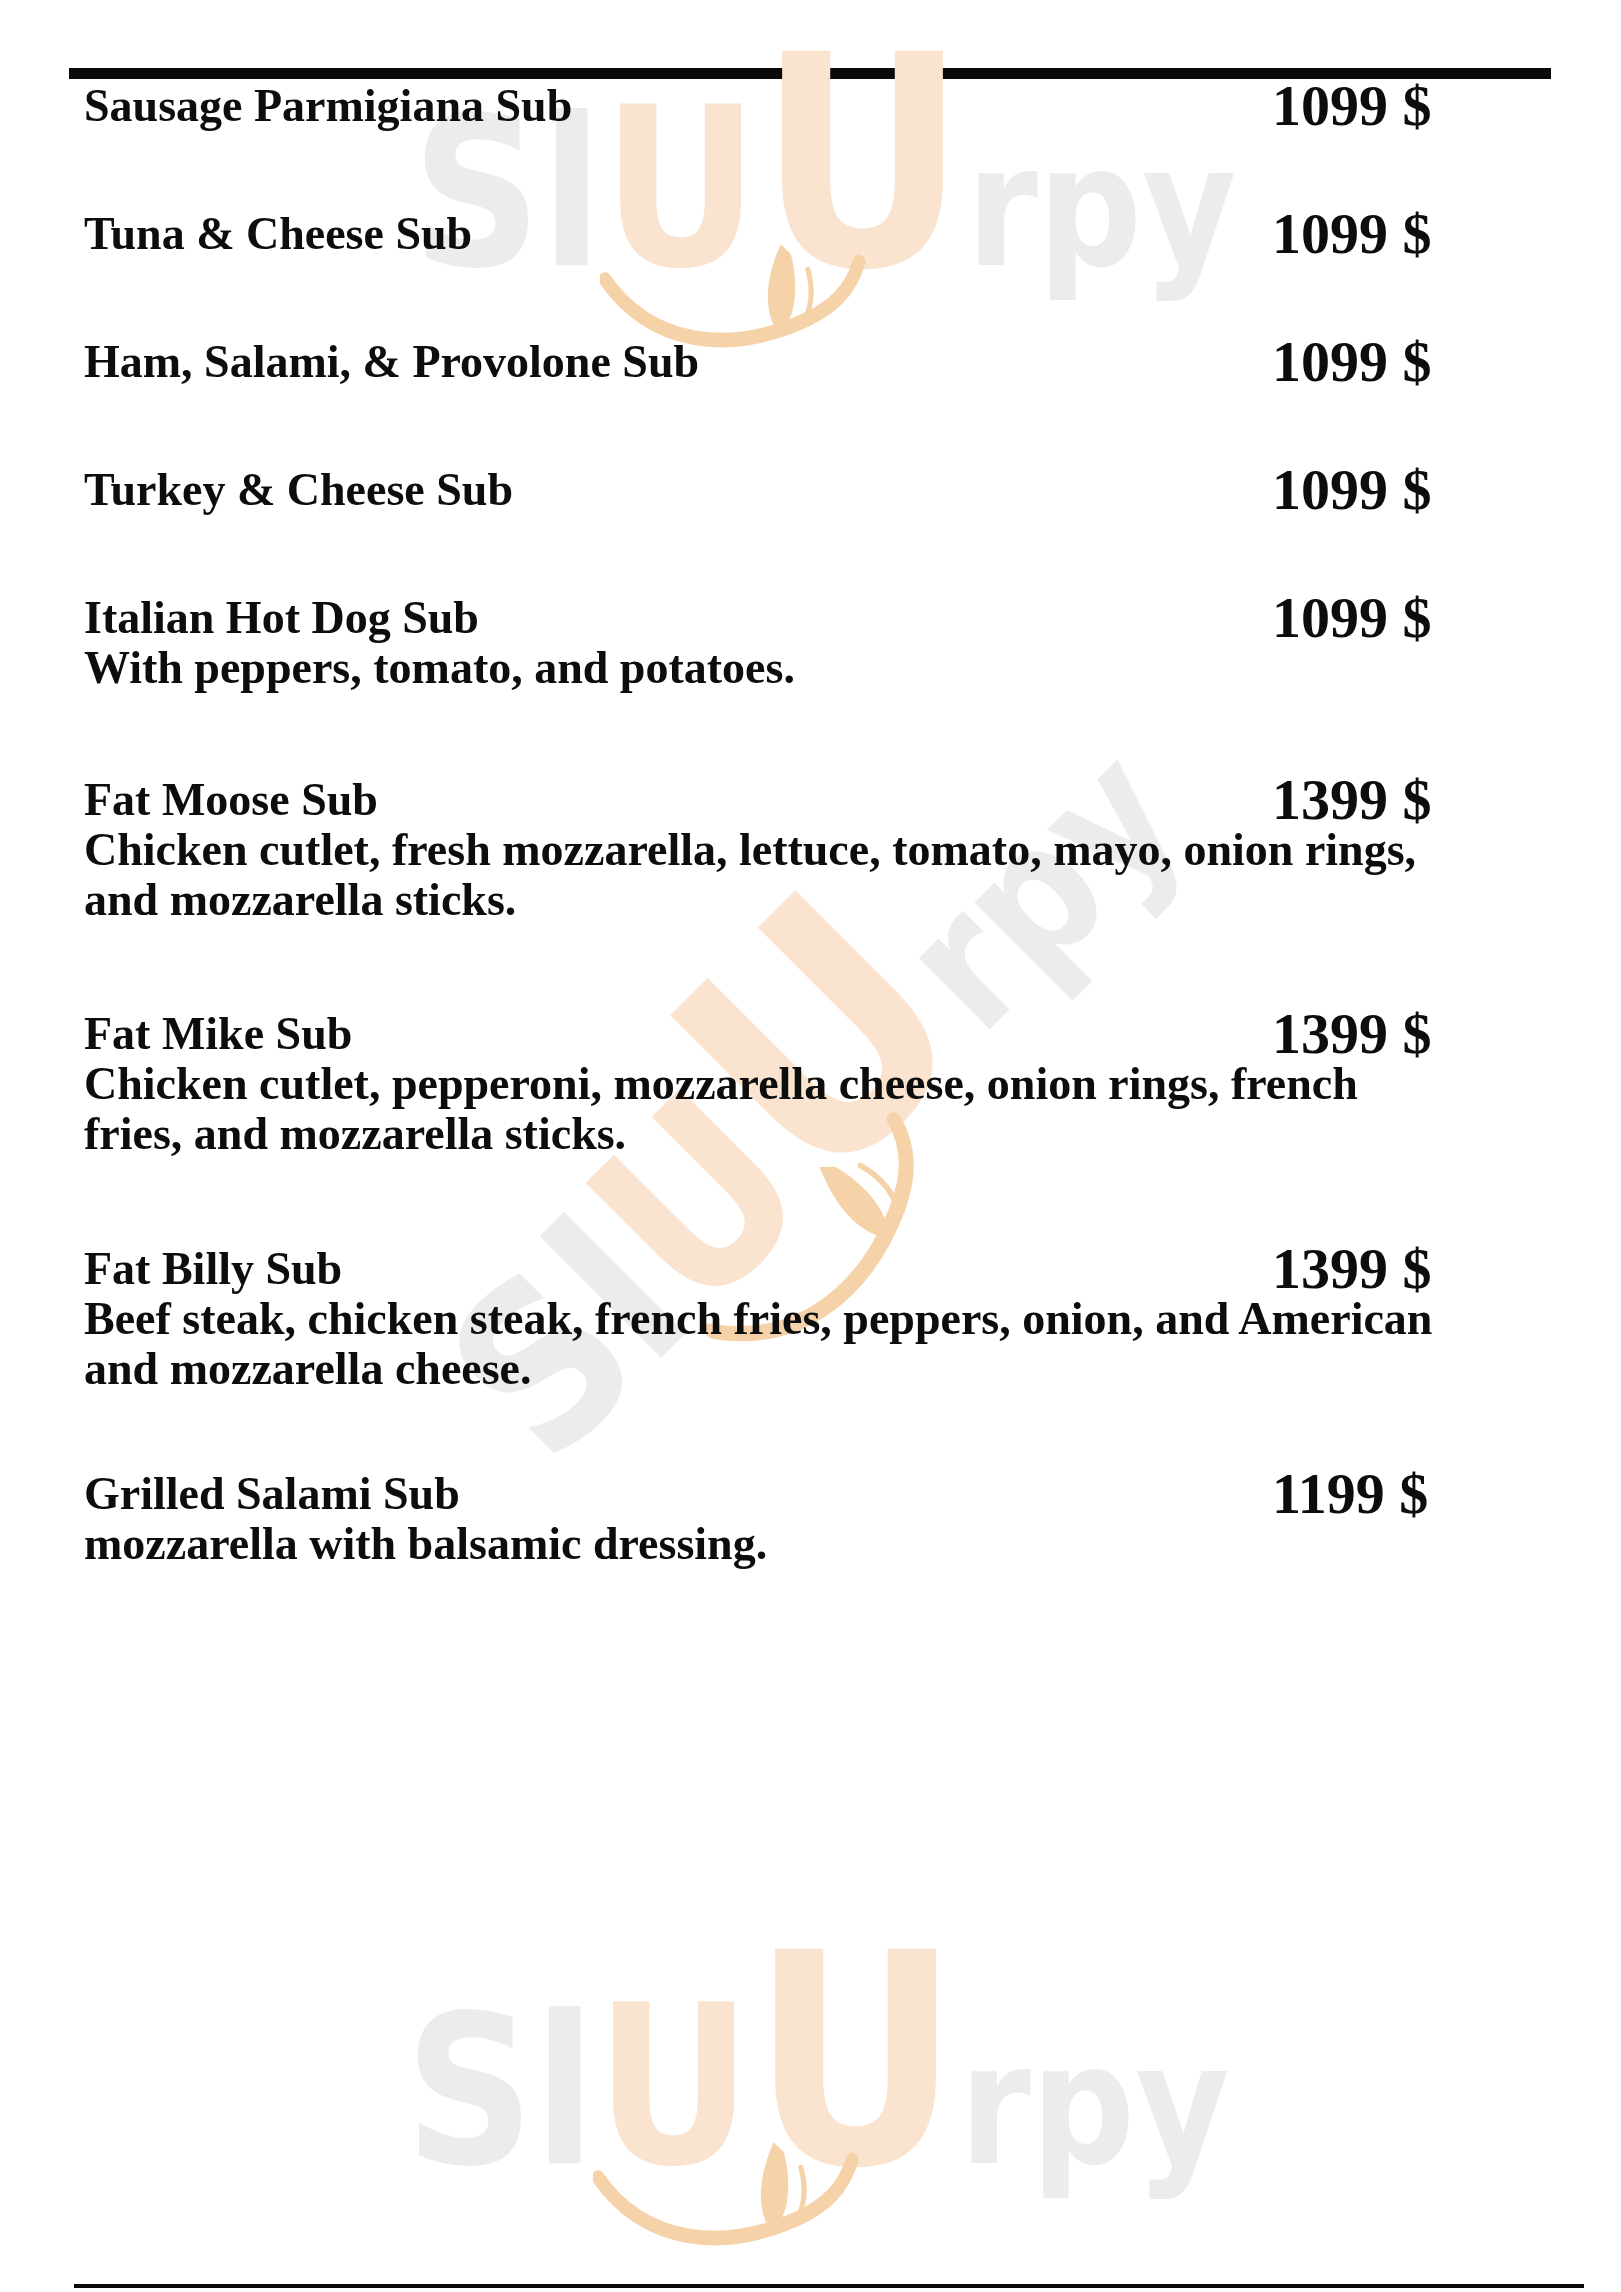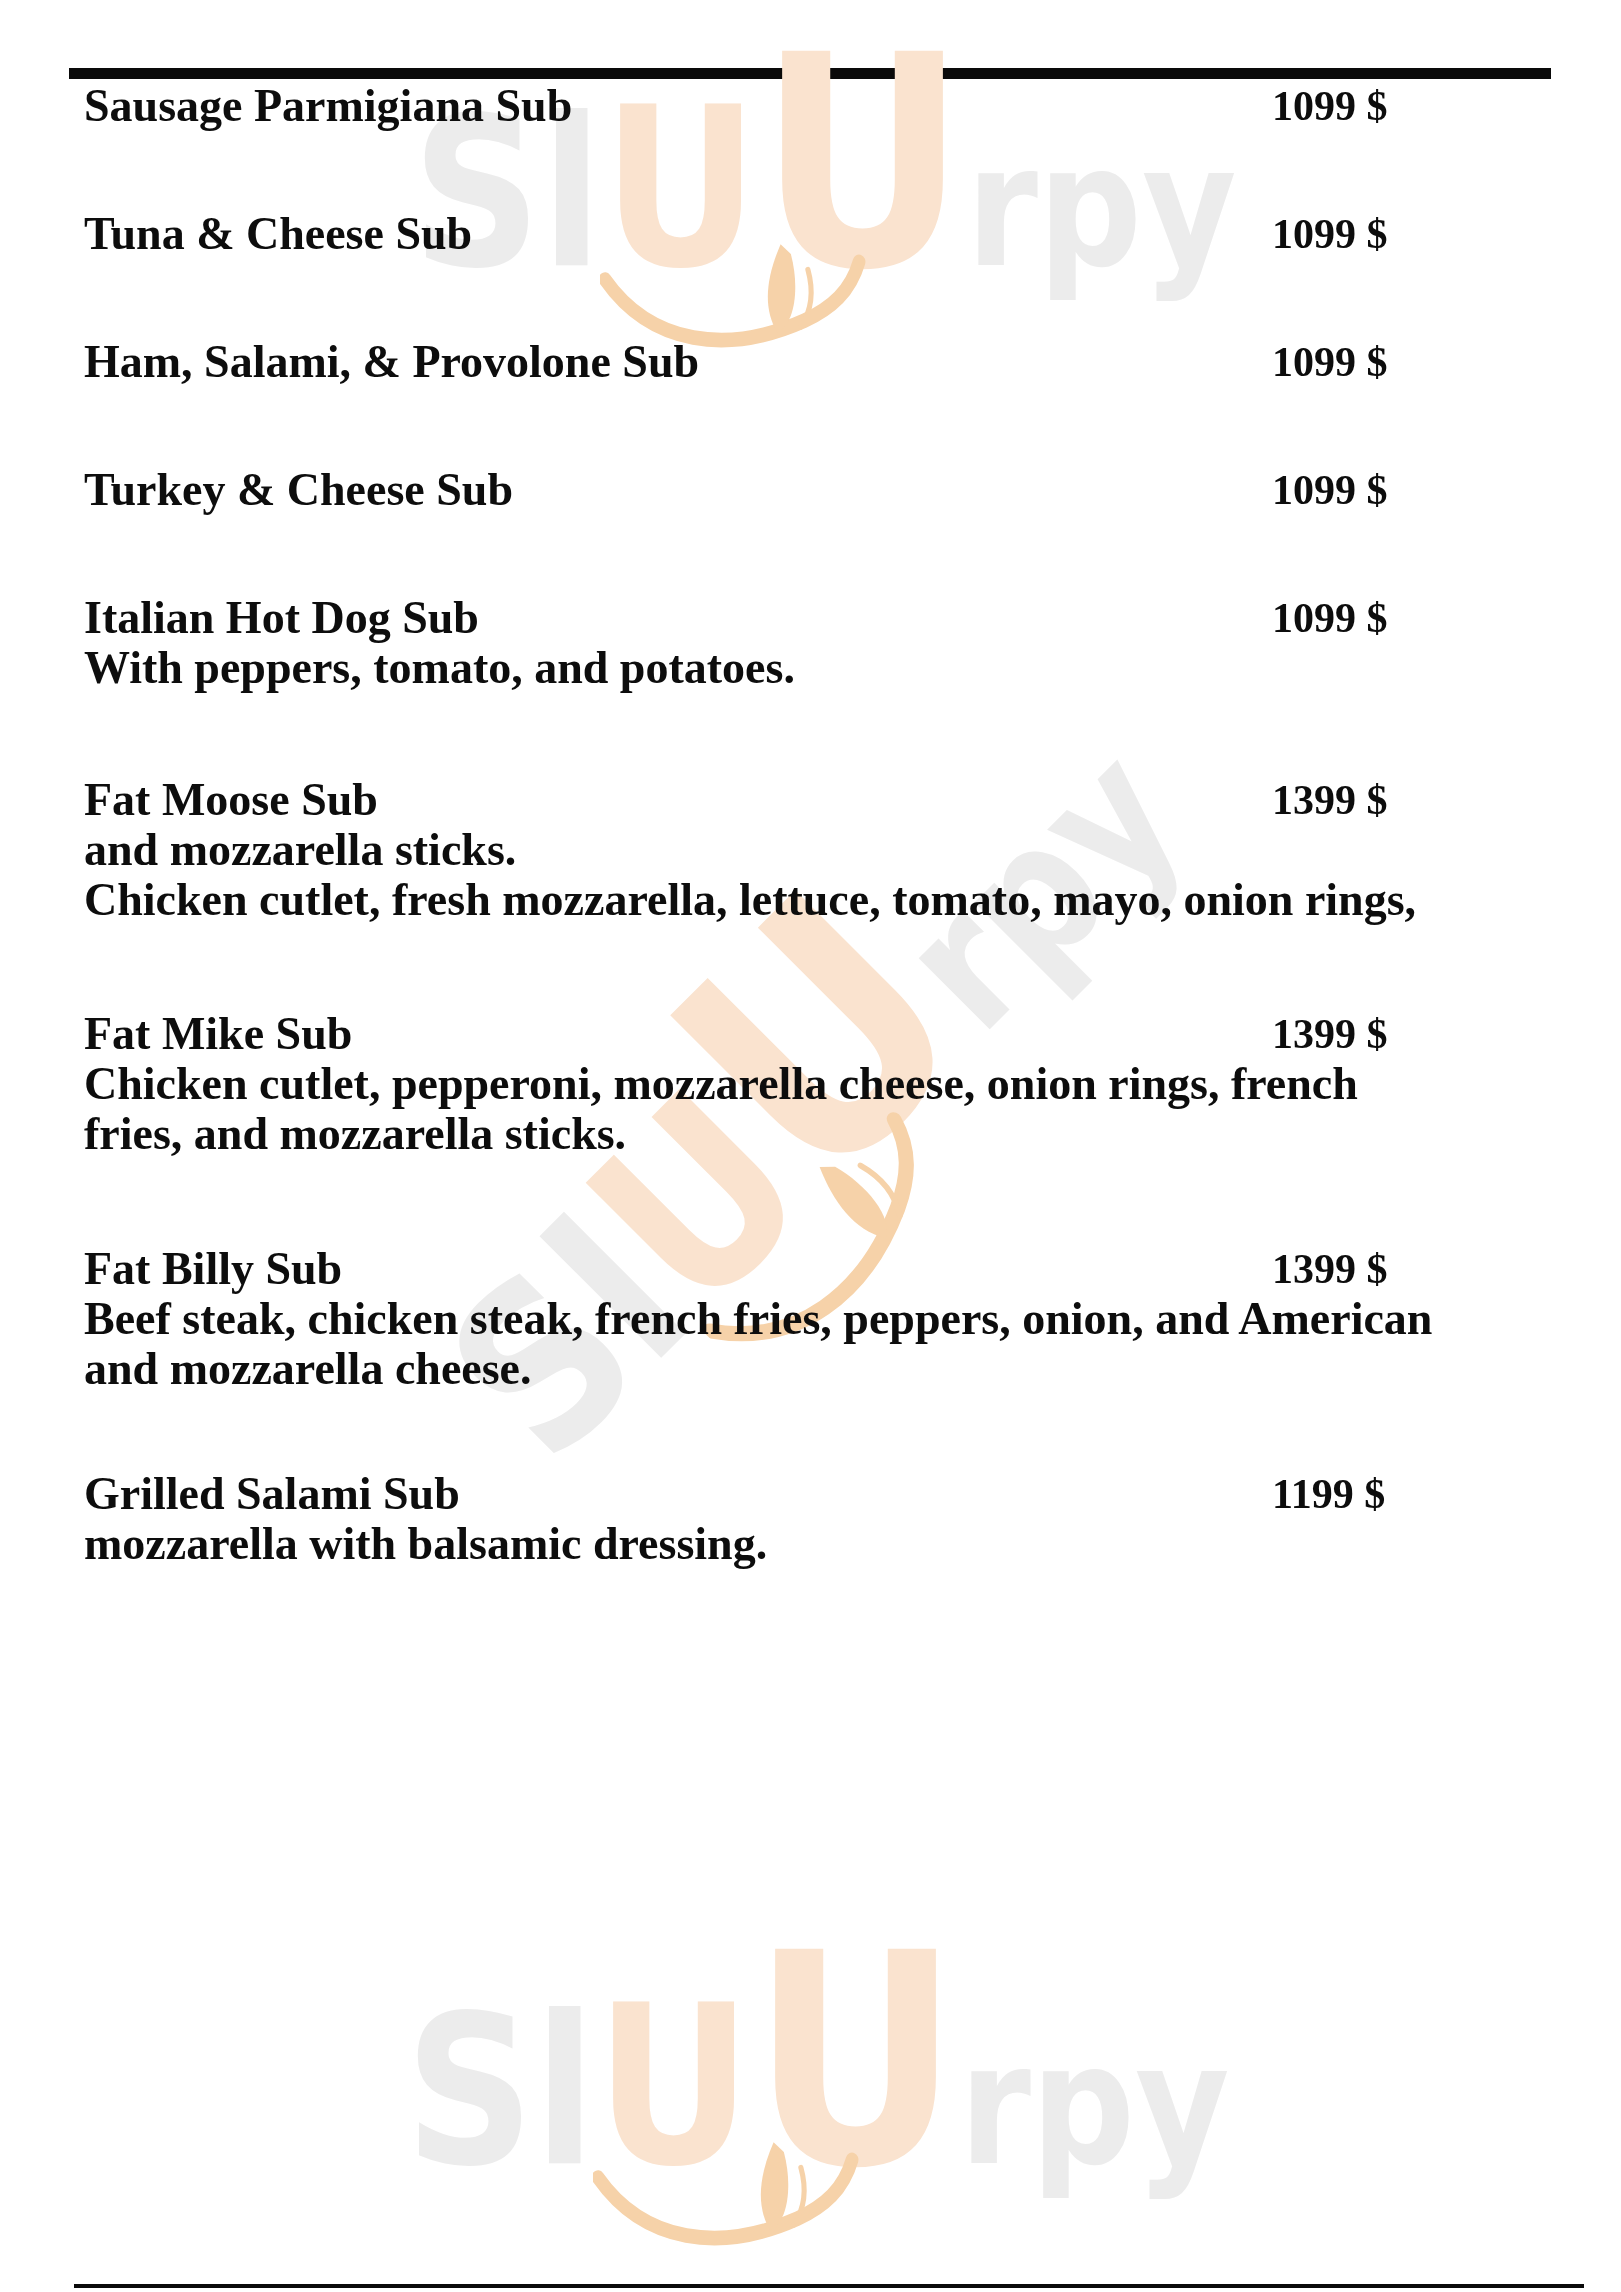--- a/index.html
+++ b/index.html
@@ -18,21 +18,21 @@
 
   
   .item{position:absolute;left:84px;width:1470px;z-index:2;font-weight:bold;}
   .r0{top:81px}.r1{top:209px}.r2{top:337px}.r3{top:465px}.r4{top:593px}
   .r5{top:775px}.r6{top:1009px}.r7{top:1244px}.r8{top:1469px}
   .name,.desc{
     font-size:46px;line-height:50px;white-space:nowrap;
   }
   .price{
     position:absolute;left:1188px;top:0;
-    font-size:42px;line-height:50px;white-space:nowrap;
+    font-size:58px;line-height:50px;white-space:nowrap;
   }
 
   
   .logo{
     position:absolute;
     display:flex;align-items:baseline;
     width:933px;height:314px;
     font-family:"DejaVu Sans",sans-serif;font-weight:bold;
     white-space:nowrap;z-index:1;pointer-events:none;
   }
@@ -119,22 +119,22 @@
   </div>
 
   <div class="item r4">
     <div class="name">Italian Hot Dog Sub</div>
     <div class="desc">With peppers, tomato, and potatoes.</div>
     <div class="price">1099 $</div>
   </div>
 
   <div class="item r5">
     <div class="name">Fat Moose Sub</div>
+    <div class="desc">Chicken cutlet, fresh mozzarella, lettuce, tomato, mayo, onion rings,</div>
     <div class="desc">and mozzarella sticks.</div>
-    <div class="desc">Chicken cutlet, fresh mozzarella, lettuce, tomato, mayo, onion rings,</div>
     <div class="price">1399 $</div>
   </div>
 
   <div class="item r6">
     <div class="name">Fat Mike Sub</div>
     <div class="desc">Chicken cutlet, pepperoni, mozzarella cheese, onion rings, french</div>
     <div class="desc">fries, and mozzarella sticks.</div>
     <div class="price">1399 $</div>
   </div>
 

